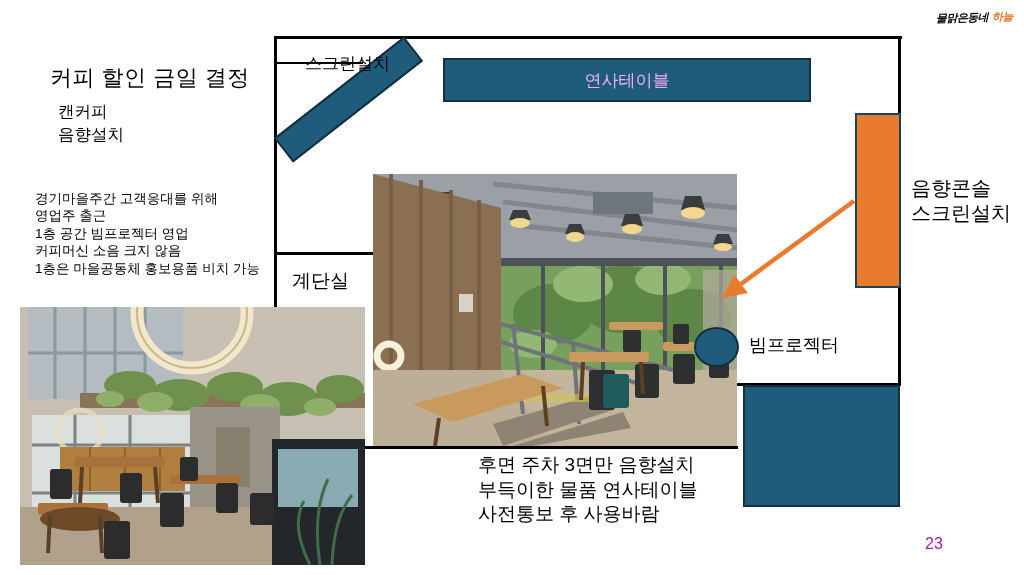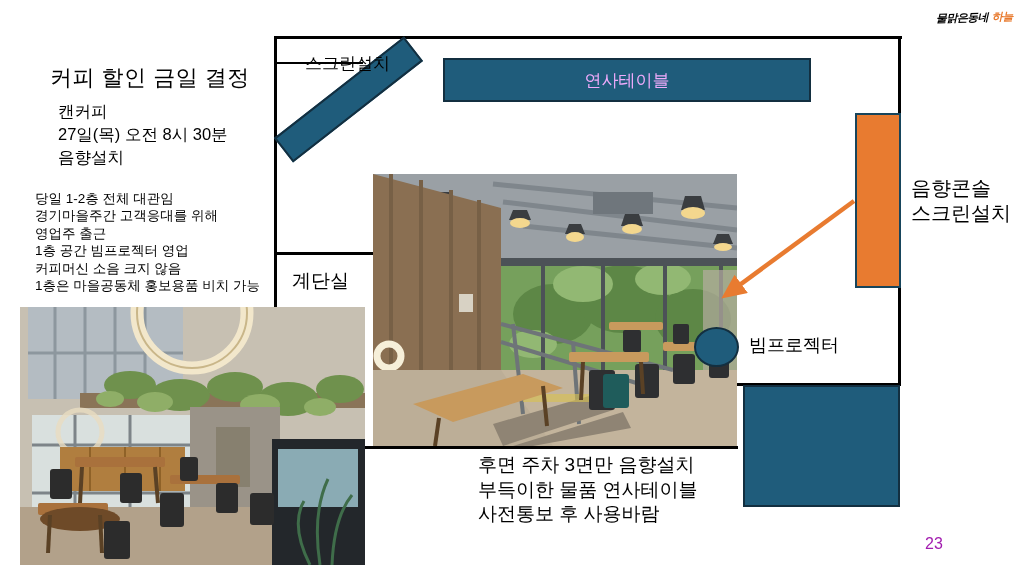--- a/index.html
+++ b/index.html
@@ -42,25 +42,23 @@
 </head>
 <body>
 
 <div class="abs logo">
   <span>물맑은동네</span><span class="accent">하늘</span>
 </div>
 
 <div class="abs title">커피 할인 금일 결정</div>
 <div class="abs sched">
   <div>캔커피</div>
-  <div>27일(목) 오전 8시 30분</div>
   <div>음향설치</div>
 </div>
 <div class="abs notes">
-  <div>당일 1-2층 전체 대관임</div>
   <div>경기마을주간 고객응대를 위해</div>
   <div>영업주 출근</div>
   <div>1층 공간 빔프로젝터 영업</div>
   <div>커피머신 소음 크지 않음</div>
   <div>1층은 마을공동체 홍보용품 비치 가능</div>
 </div>
 
 <div class="abs wall" style="left:274px;top:36px;width:628px;height:3px;"></div>
 <div class="abs wall" style="left:274px;top:36px;width:3px;height:274px;"></div>
 <div class="abs wall" style="left:898px;top:36px;width:3px;height:350px;"></div>

